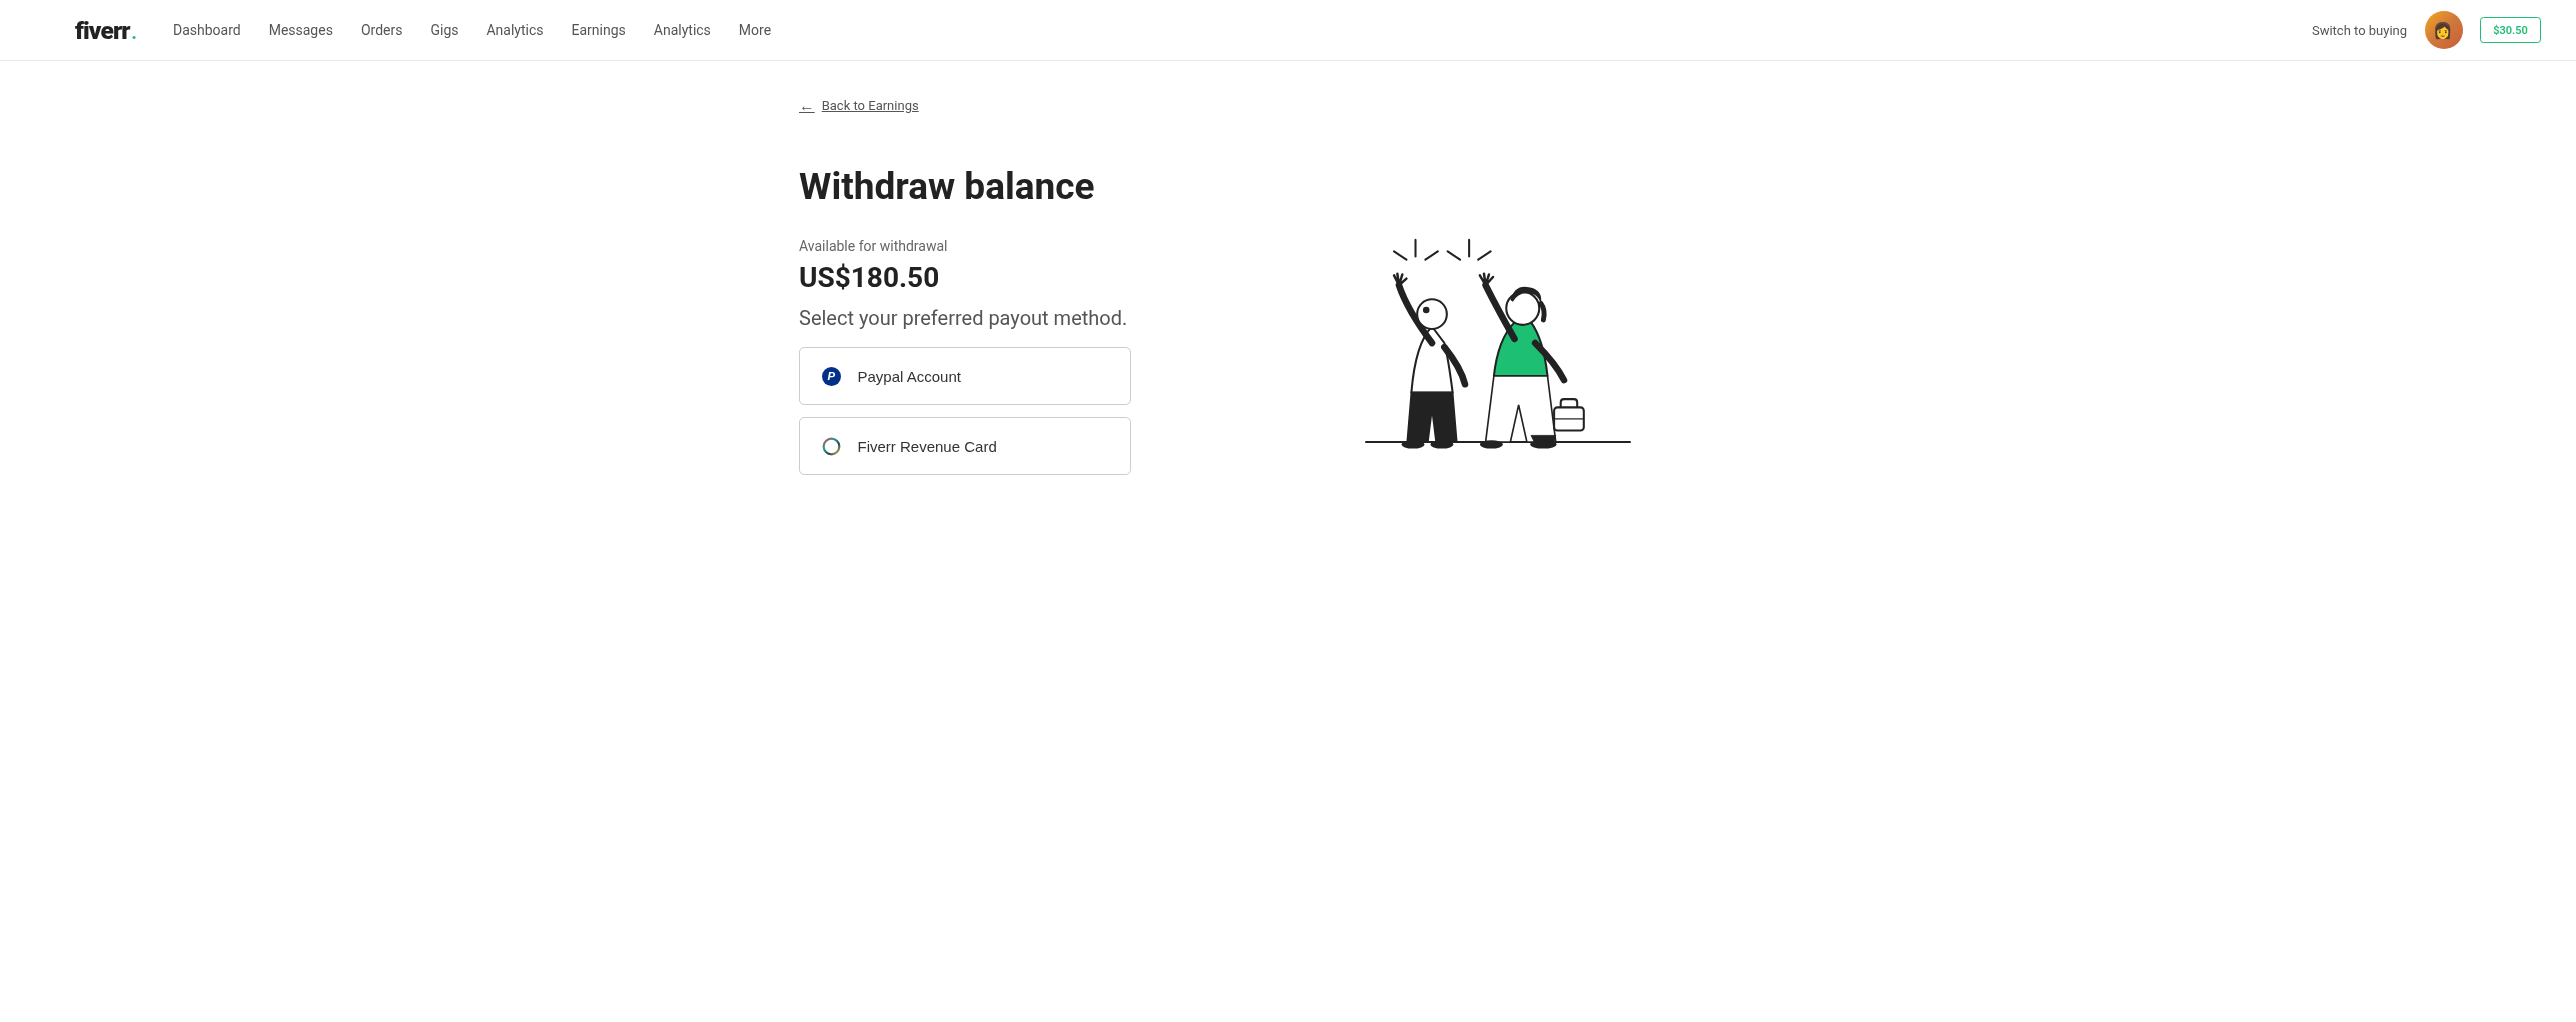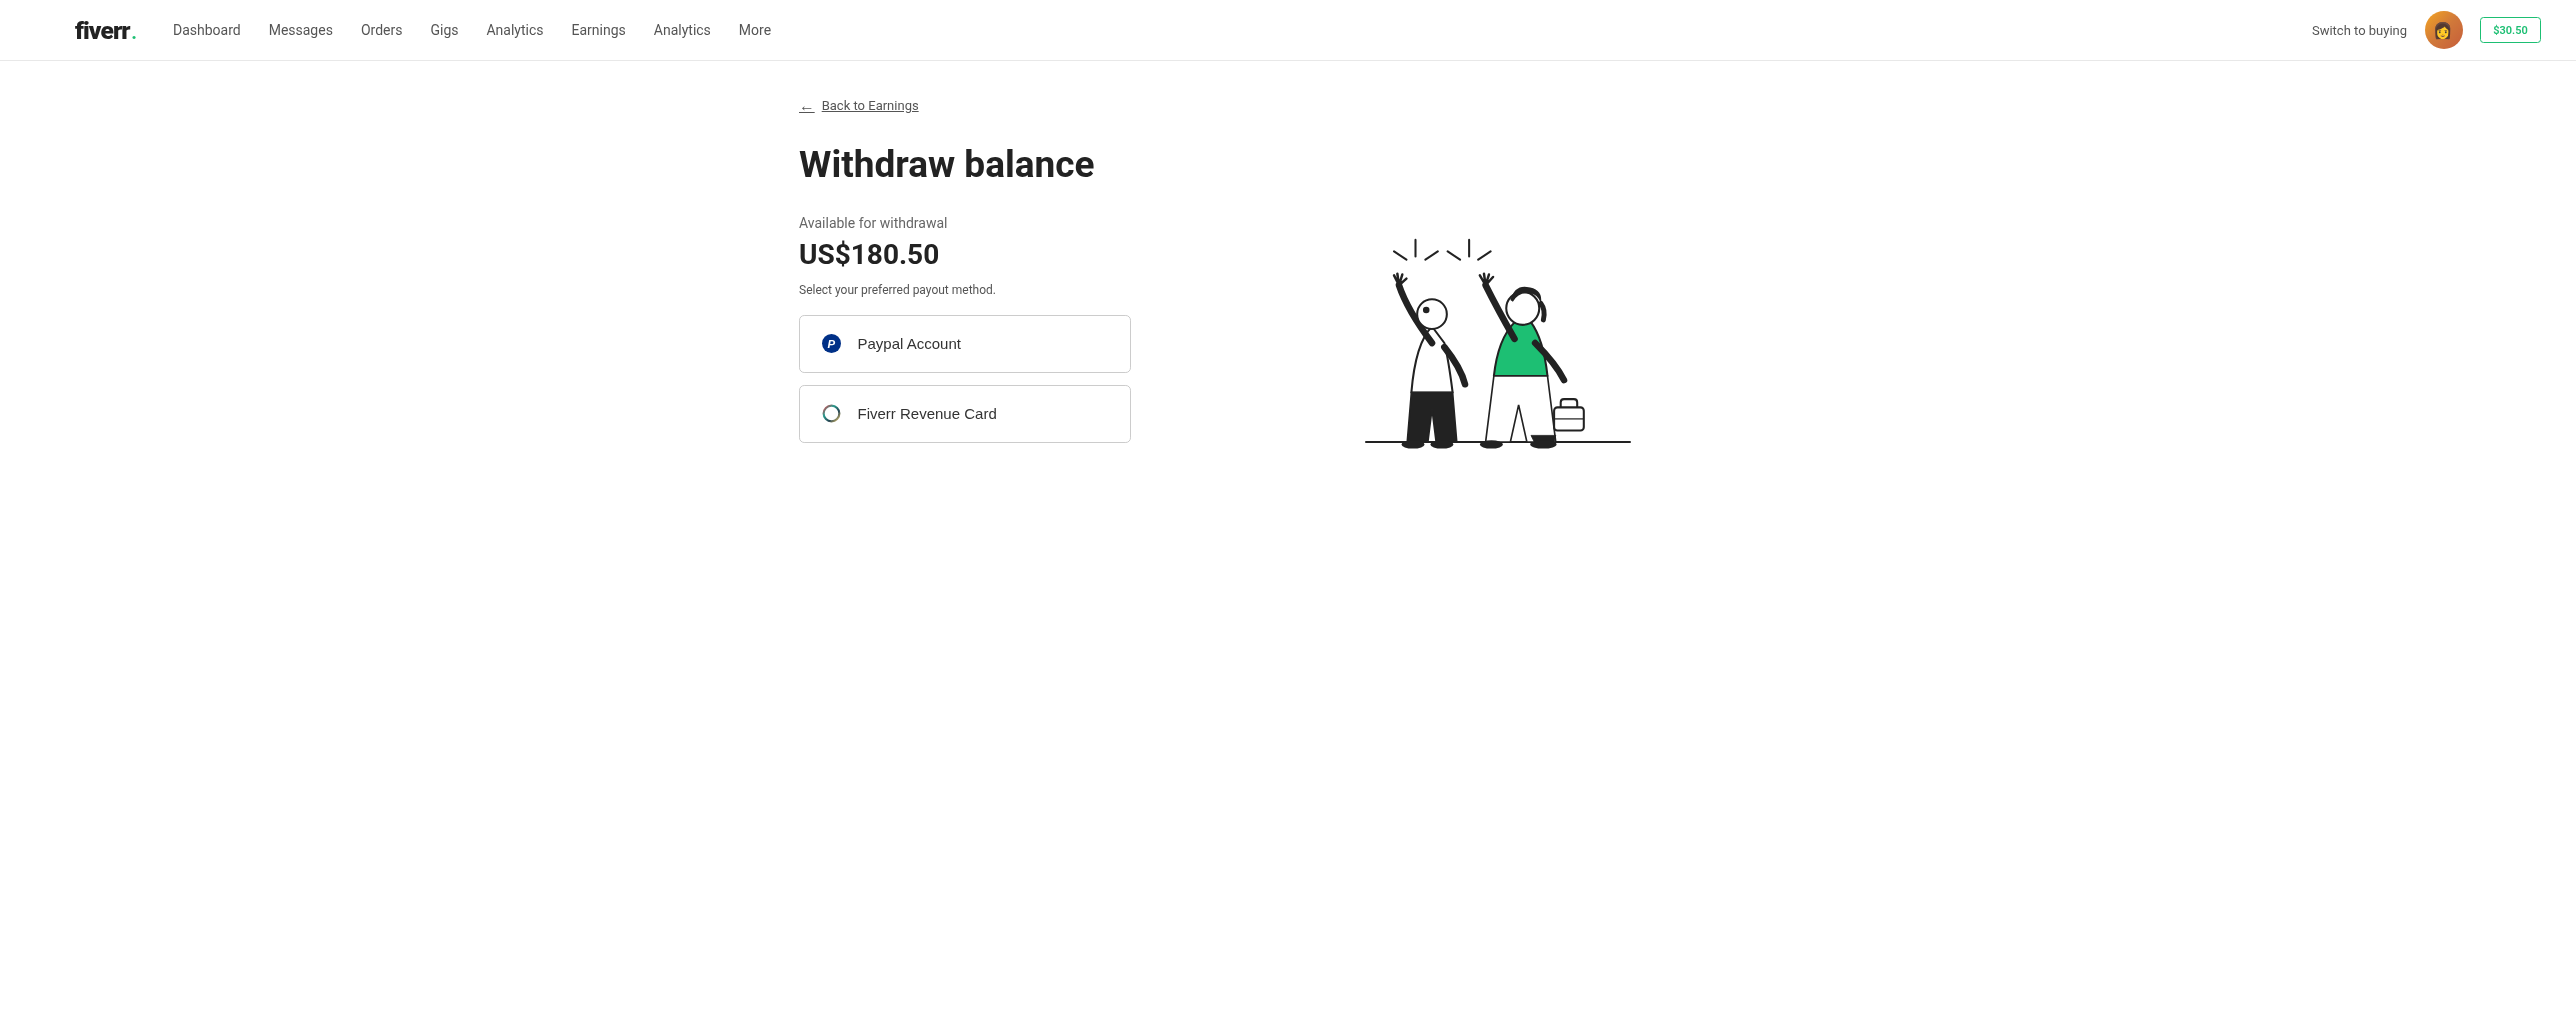--- a/index.html
+++ b/index.html
@@ -104,21 +104,21 @@
       text-decoration: underline;
       cursor: pointer;
       margin-bottom: 28px;
     }
     .back-arrow {
       font-size: 15.7px;
     }
 
     .page-layout {
       display: flex;
-      align-items: flex-start;
+      align-items: flex-end;
       gap: 52px;
     }
 
     .left-section {
       flex: 0 0 auto;
       min-width: 367px;
     }
 
     .page-title {
       font-size: 37px;
@@ -135,21 +135,21 @@
     }
 
     .balance-amount {
       font-size: 28px;
       font-weight: 700;
       color: #222;
       margin-bottom: 12px;
     }
 
     .payout-label {
-      font-size: 12px;
+      font-size: 20px;
       color: #555;
       margin-bottom: 17.5px;
     }
 
     .payout-options {
       display: flex;
       flex-direction: column;
       gap: 12.2px;
     }
 

